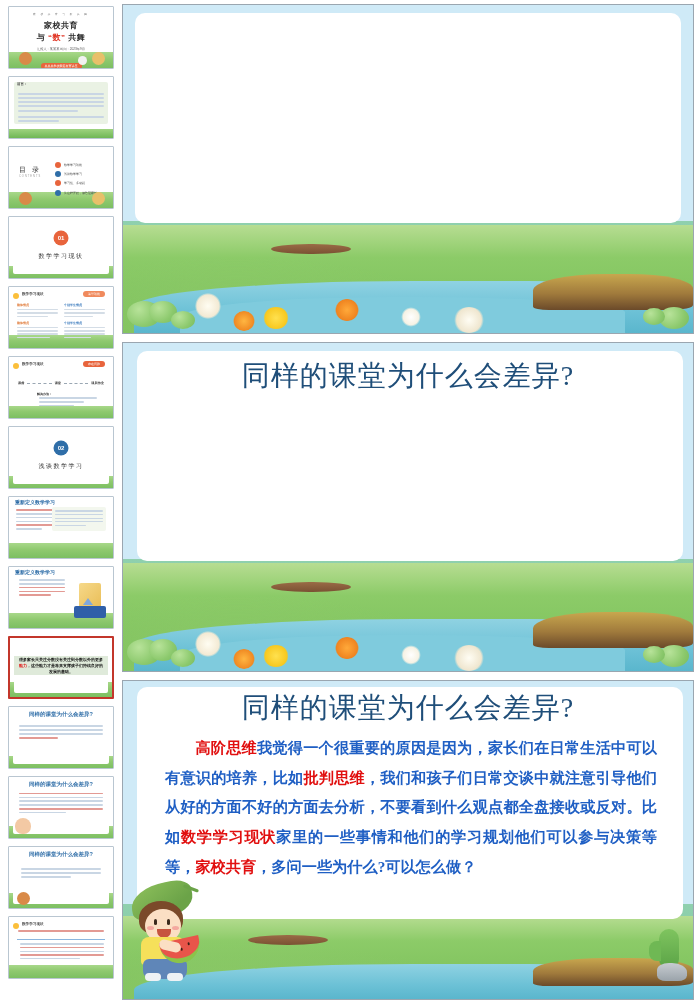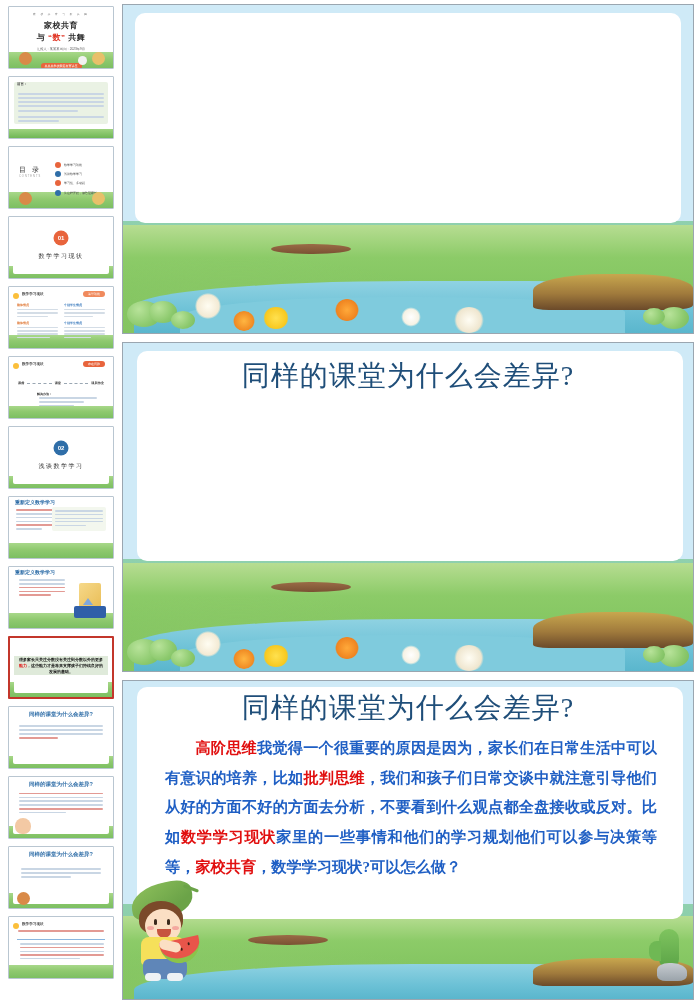--- a/index.html
+++ b/index.html
@@ -615,21 +615,21 @@
       <div class="bg-water" style="height:11%"></div>
       <div class="bg-rock" style="bottom:4%;height:9%"></div>
       <div class="bg-log" style="bottom:17%;left:22%"></div>
       <div class="cactus"></div>
       <div class="stone"></div>
 
       <div class="bg-white-card" style="top:6px;bottom:80px;left:14px;right:10px"></div>
 
       <div class="slide-title s3-title">同样的课堂为什么会差异?</div>
       <div class="slide-body s3-body">
-        <span class="r">高阶思维</span><span>我觉得一个很重要的原因是因为，家长们在日常生活中可以有意识的培养，比如</span><span class="r">批判思维</span><span>，我们和孩子们日常交谈中就注意引导他们从好的方面不好的方面去分析，不要看到什么观点都全盘接收或反对。比如</span><span class="r">数学学习现状</span><span>家里的一些事情和他们的学习规划他们可以参与决策等等，</span><span class="r">家校共育</span><span>，数学学习现状?可以怎么做？</span>
+        <span class="r">高阶思维</span><span>我觉得一个很重要的原因是因为，家长们在日常生活中可以有意识的培养，比如</span><span class="r">批判思维</span><span>，我们和孩子们日常交谈中就注意引导他们从好的方面不好的方面去分析，不要看到什么观点都全盘接收或反对。比如</span><span class="r">数学学习现状</span><span>家里的一些事情和他们的学习规划他们可以参与决策等等，</span><span class="r">家校共育</span><span>，多问一些为什么?可以怎么做？</span>
       </div>
 
       <div class="boy">
         <div class="leaf"></div>
         <div class="leafstem"></div>
         <div class="hair"></div>
         <div class="face">
           <div class="eye l"></div>
           <div class="eye r"></div>
           <div class="cheek l"></div>

